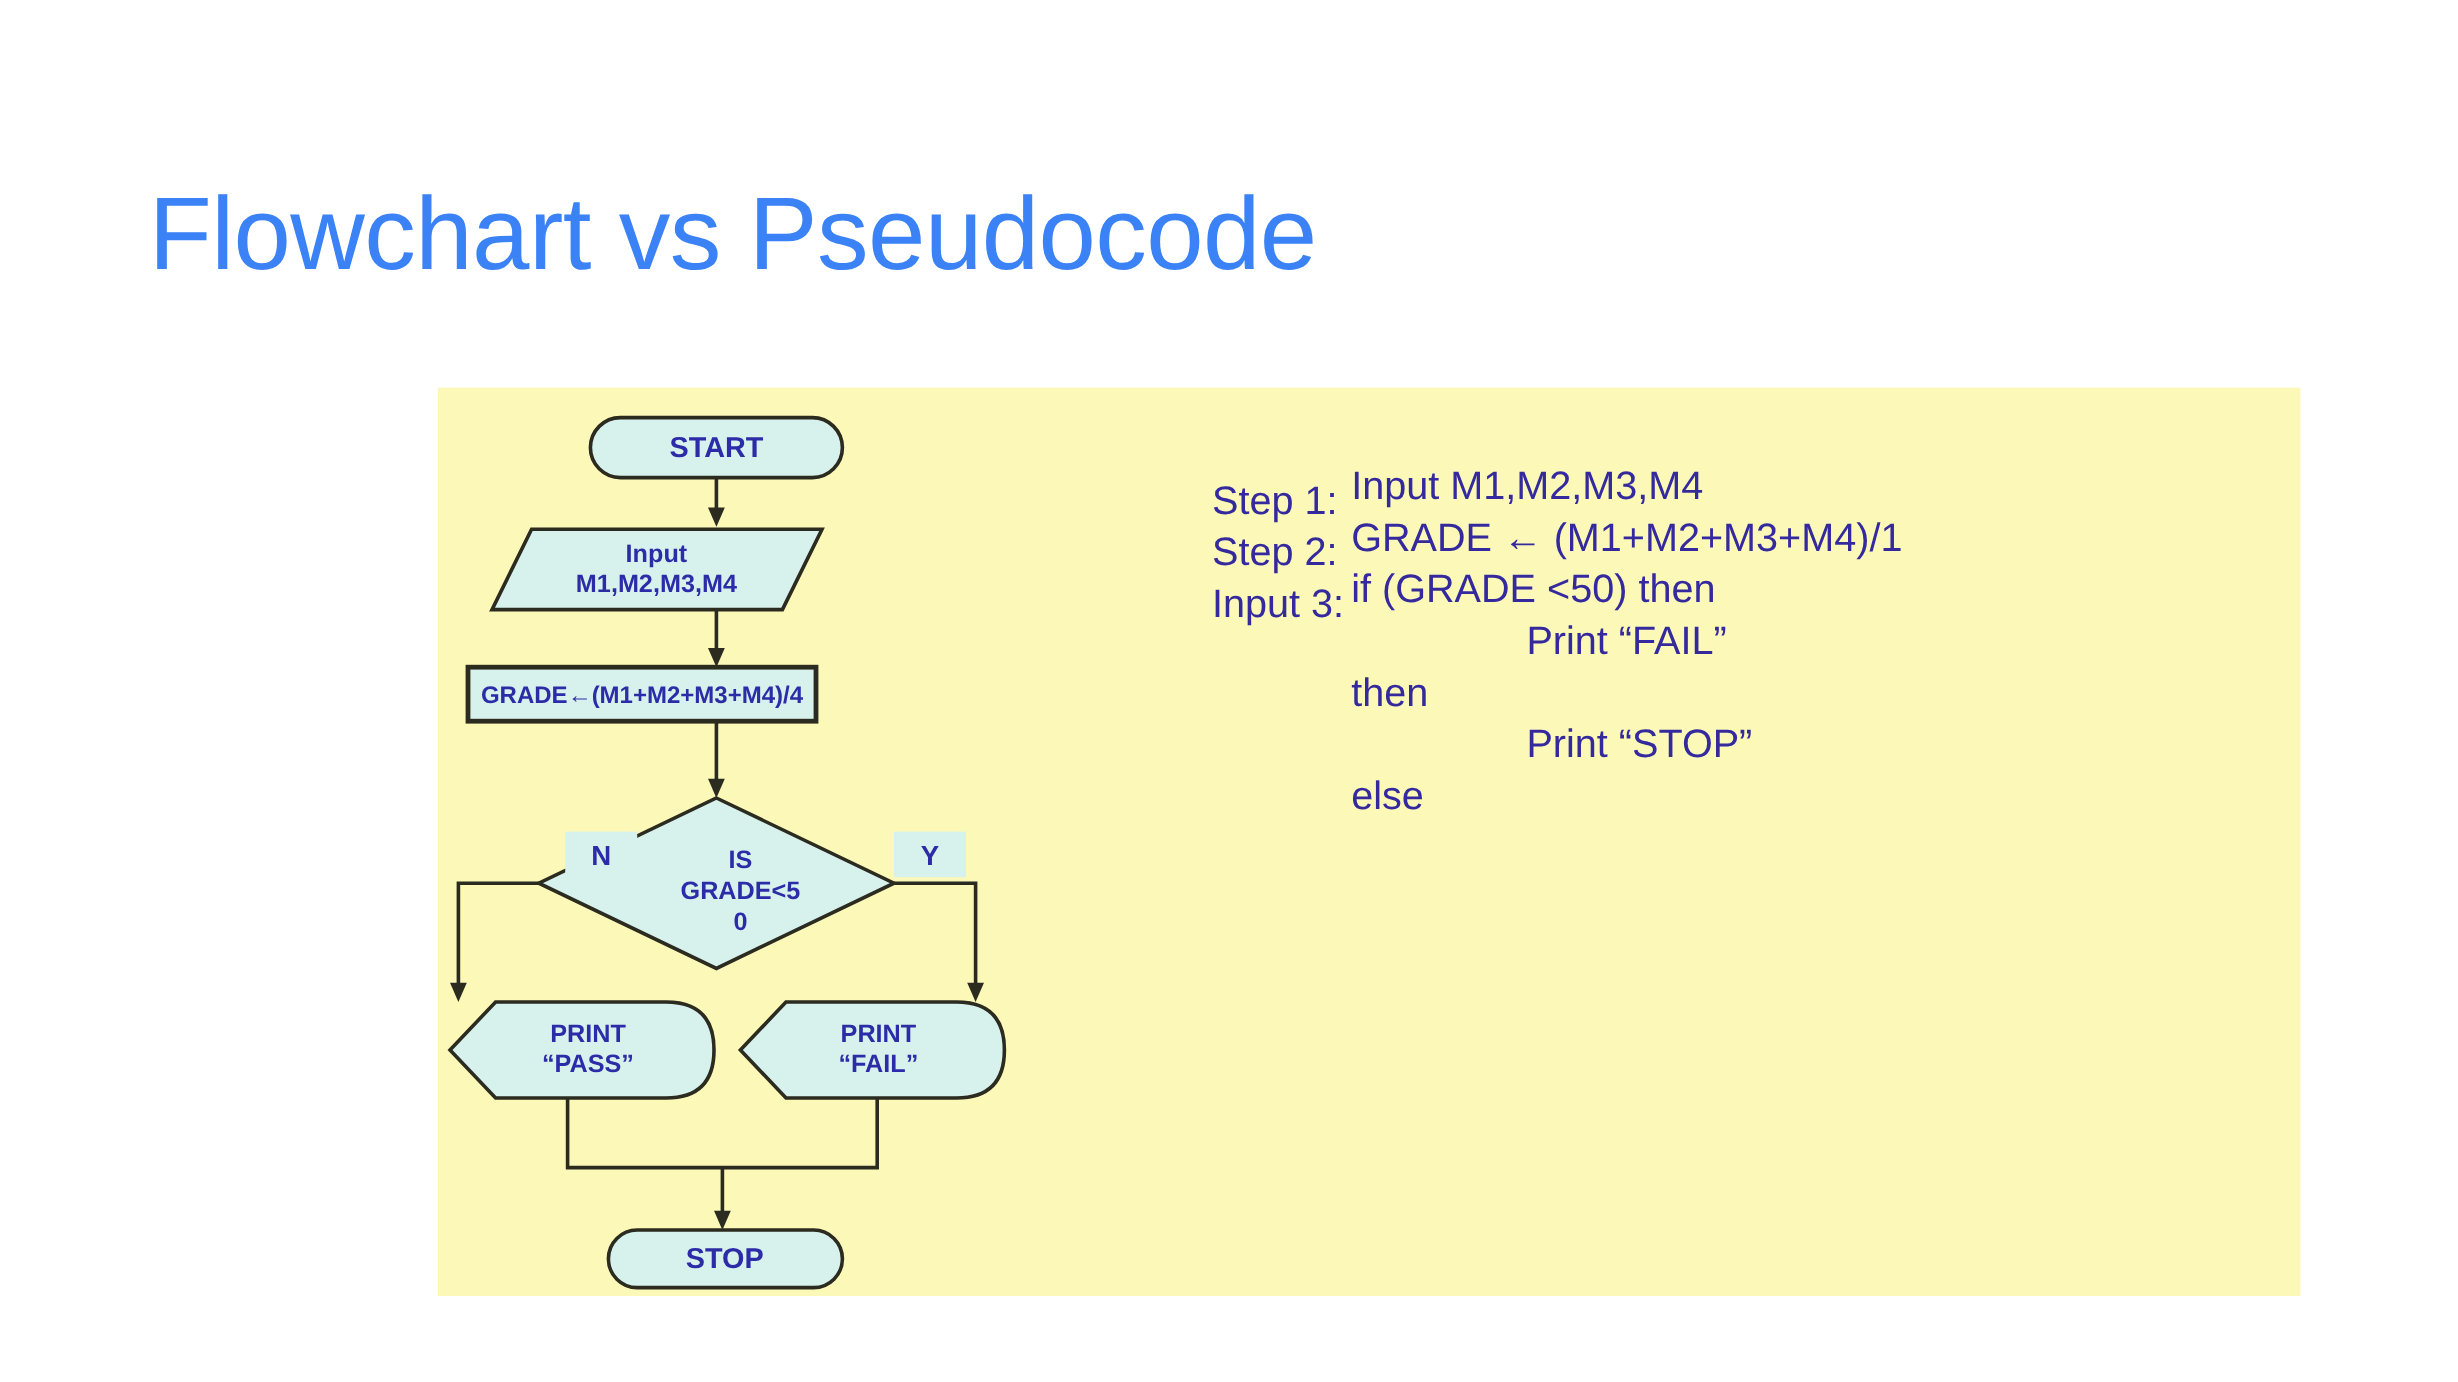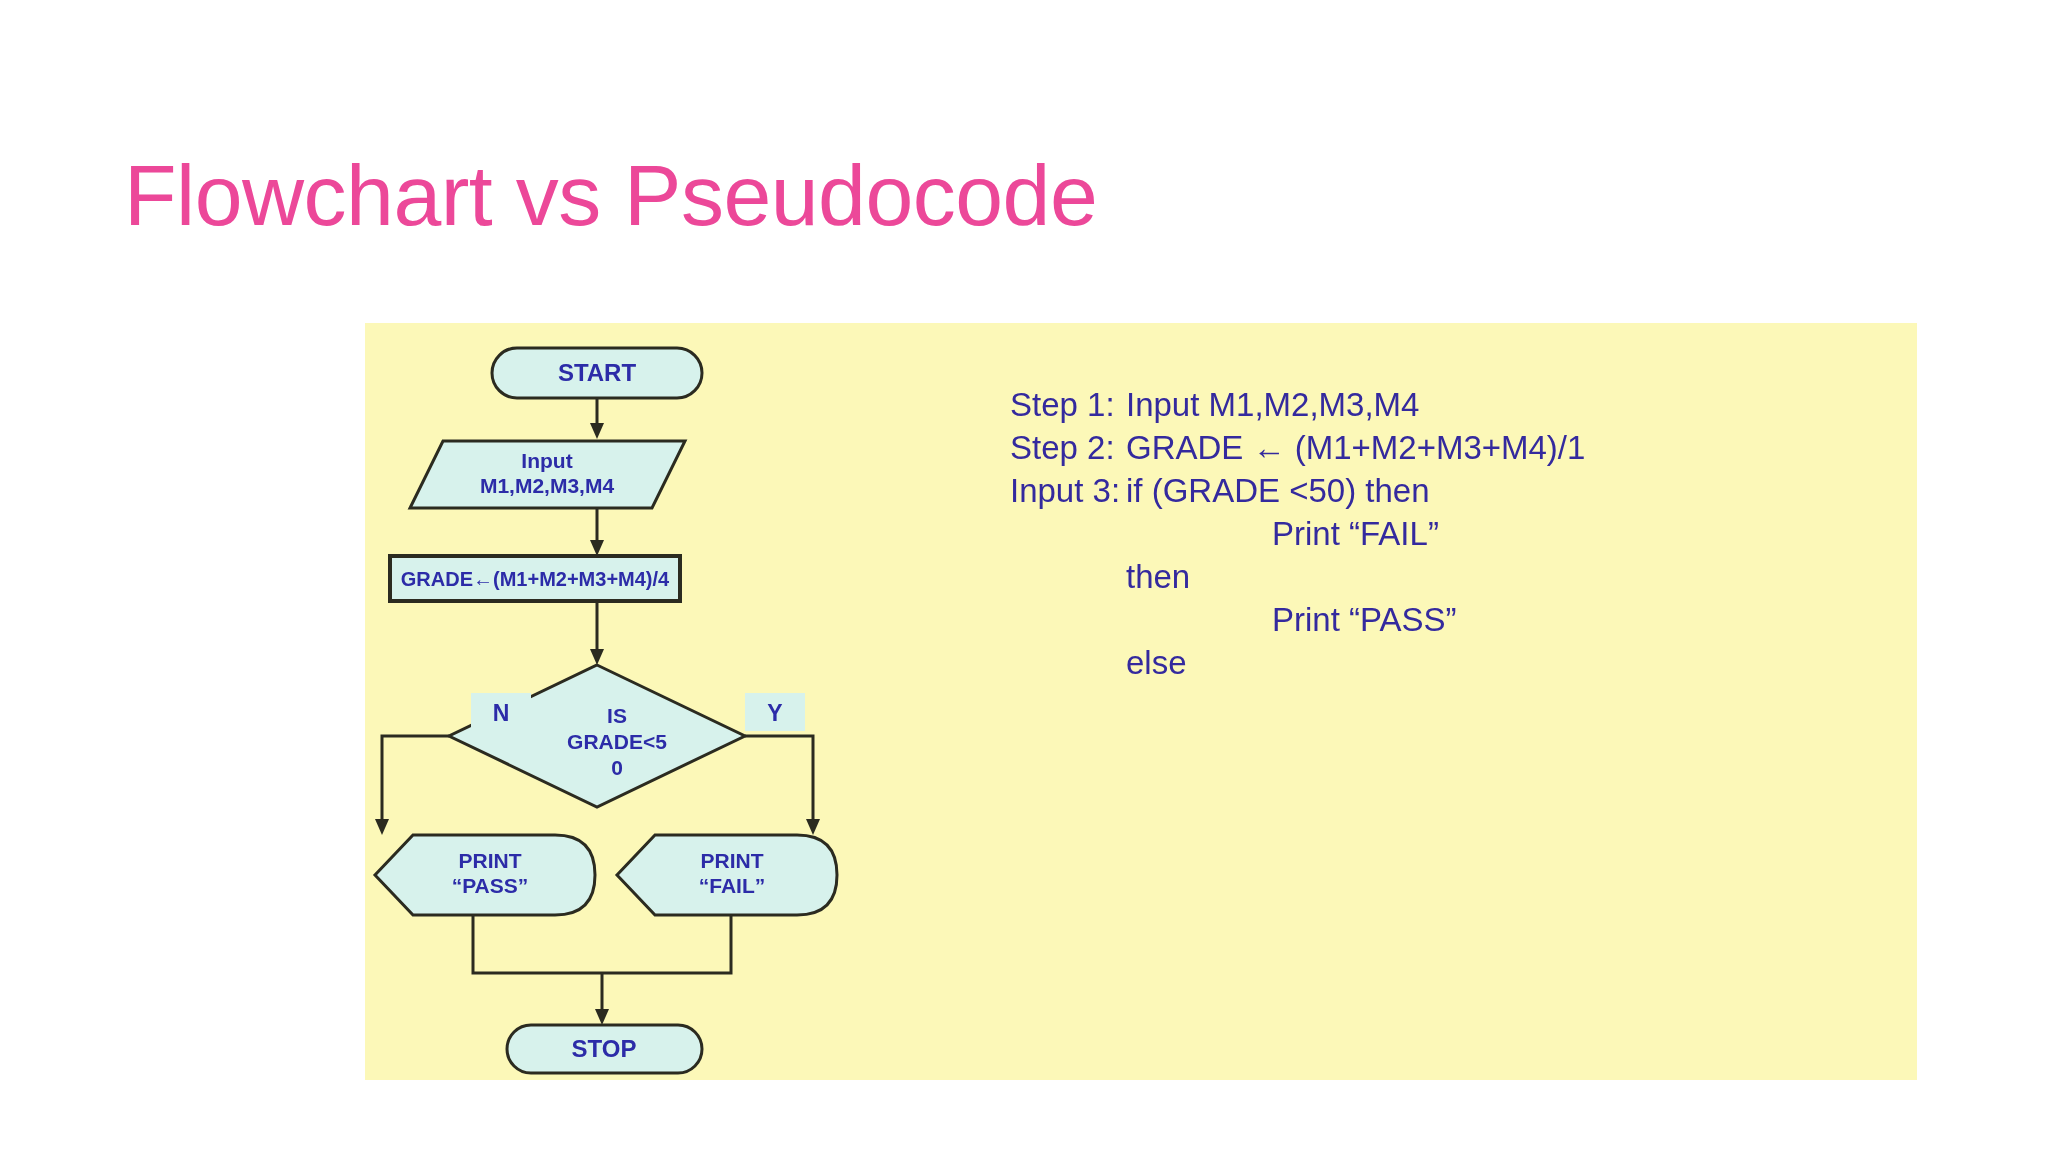--- a/index.html
+++ b/index.html
@@ -16,21 +16,21 @@
   }
 
   
   #slide-title {
     position: absolute;
     left: 124px;
     top: 152px;
     font-size: 86px;
     line-height: 1.0;
     font-weight: 400;
-    color: #ec4899;
+    color: #3b82f6;
     letter-spacing: -0.5px;
     white-space: nowrap;
     font-family: "Liberation Sans", sans-serif;
   }
 
   
   #content-panel {
     position: absolute;
     left: 365px;
     top: 323px;
@@ -59,20 +59,21 @@
     font-size: 33px;
     line-height: 43px;
     font-weight: 400;
     white-space: nowrap;
   }
   .pc-line { display: block; height: 43px; }
   .pc-step {
     display: inline-block;
     width: 116px;
     vertical-align: top;
+    margin-top: 12px;
   }
   .pc-body { display: inline-block; vertical-align: top; }
   .pc-indent-kw { padding-left: 116px; }
   .pc-indent-body { padding-left: 262px; }
 
   
   .shape-text {
     font-family: "Liberation Sans", sans-serif;
     font-weight: bold;
     fill: #2c2ca8;
@@ -185,21 +186,21 @@
 
     <span class="pc-line pc-indent-body">
       <span class="pc-body">Print “FAIL”</span>
     </span>
 
     <span class="pc-line pc-indent-kw">
       <span class="pc-body">then</span>
     </span>
 
     <span class="pc-line pc-indent-body">
-      <span class="pc-body">Print “PASS”</span>
+      <span class="pc-body">Print “STOP”</span>
     </span>
 
     <span class="pc-line pc-indent-kw">
       <span class="pc-body">else</span>
     </span>
 
   </div>
 
 </div>
 

